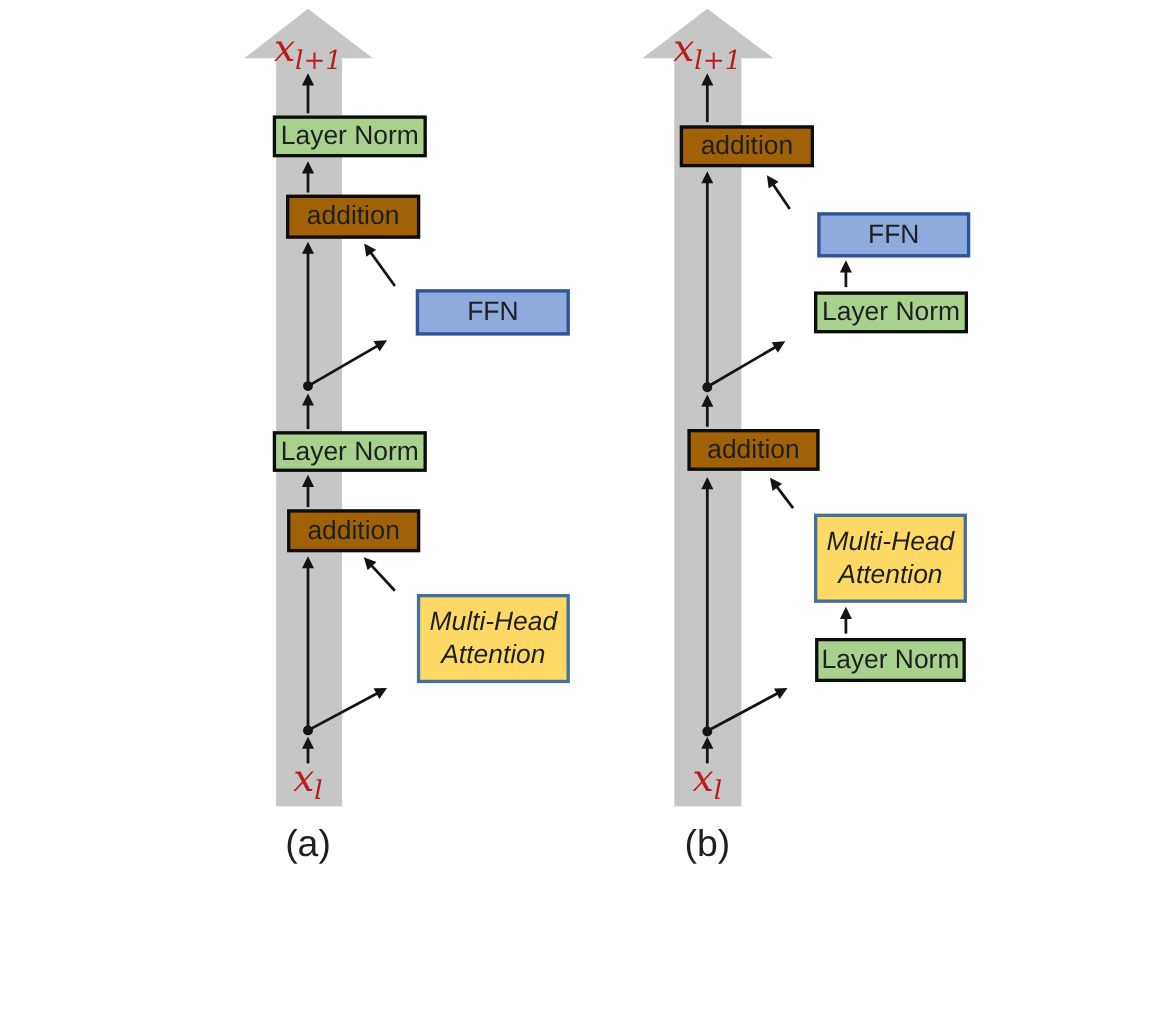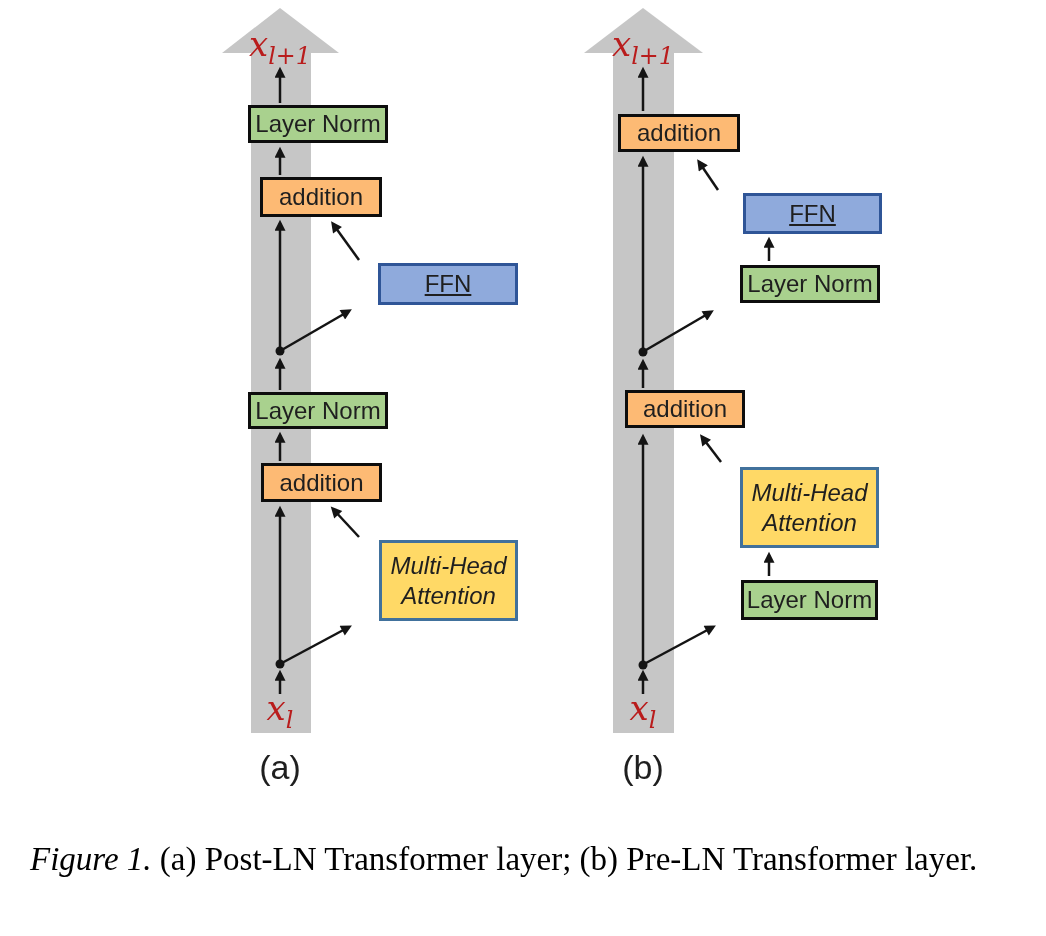--- a/index.html
+++ b/index.html
@@ -3,22 +3,22 @@
 <meta charset="utf-8">
 <style>
   html,body{margin:0;padding:0;background:#ffffff;}
   #page{position:relative;width:1046px;height:936px;background:#ffffff;overflow:hidden;
         font-family:"Liberation Sans",sans-serif;}
   .band{position:absolute;top:51px;height:682px;background:var(--band-gray,#c6c6c6);z-index:0;}
   #svg-layer{position:absolute;left:0;top:0;z-index:1;}
   .box{position:absolute;box-sizing:border-box;display:flex;align-items:center;justify-content:center;
        font-size:24px;color:#1f1f1f;text-align:center;z-index:2;line-height:30px;margin-left:40px;}
   .ln-box{background:var(--layer-norm-fill,#a9d18e);border:3px solid #0d0d0d;}
-  .add-box{background:#fdba74;border:3px solid #0d0d0d;}
-  .ffn-box{background:var(--ffn-fill,#8faadc);border:3px solid var(--ffn-border,#2f5597);text-decoration:underline;}
+  .add-box{background:#a16207;border:3px solid #0d0d0d;}
+  .ffn-box{background:var(--ffn-fill,#8faadc);border:3px solid var(--ffn-border,#2f5597);}
   .mha-box{background:var(--mha-fill,#ffd966);border:3px solid var(--mha-border,#41719c);font-style:italic;}
   .math-label{position:absolute;width:90px;text-align:center;z-index:3;
               font-family:"DejaVu Serif",serif;font-style:italic;font-size:34px;color:#b91c1c;}
   .math-label sub{font-size:0.70em;font-style:italic;}
   .panel-label{position:absolute;width:100px;text-align:center;z-index:3;
                font-size:34px;color:#1f1f1f;}
   .caption{position:absolute;left:30px;top:836px;width:1002px;z-index:3;
            font-family:"Liberation Serif",serif;font-size:33px;line-height:46px;color:#000000;}
   .caption .fig-label{font-style:italic;}
 </style>
@@ -129,15 +129,14 @@
   <div class="math-label" style="left:235px;top:688px;">
     <span>x</span><sub>l</sub>
   </div>
   <div class="math-label" style="left:598px;top:688px;">
     <span>x</span><sub>l</sub>
   </div>
 
   <div class="panel-label" style="left:230px;top:748px;">(a)</div>
   <div class="panel-label" style="left:593px;top:748px;">(b)</div>
 
-  <div class="caption"><span class="fig-label">Figure 1.</span><span> (a) Post-LN Transformer layer; (b) Pre-LN Transformer layer.</span></div>
 
 </div>
 
 </body></html>

